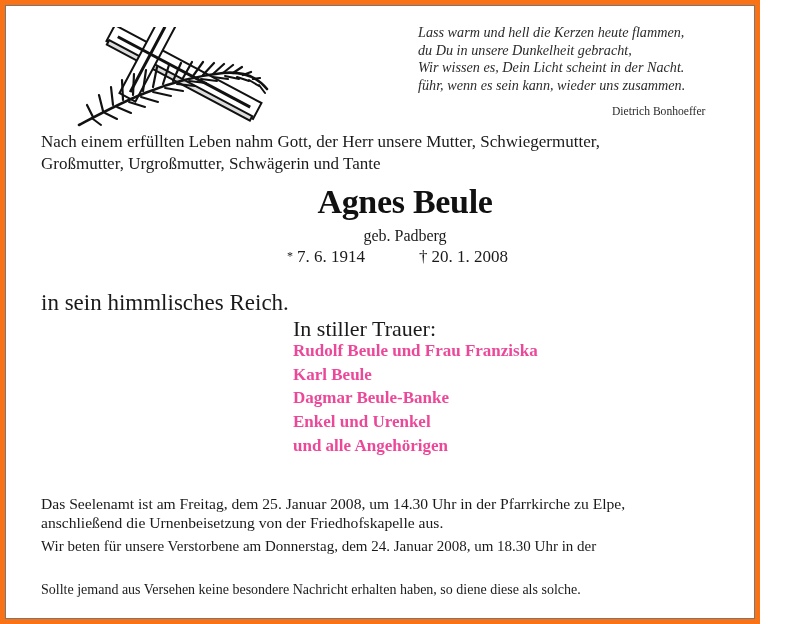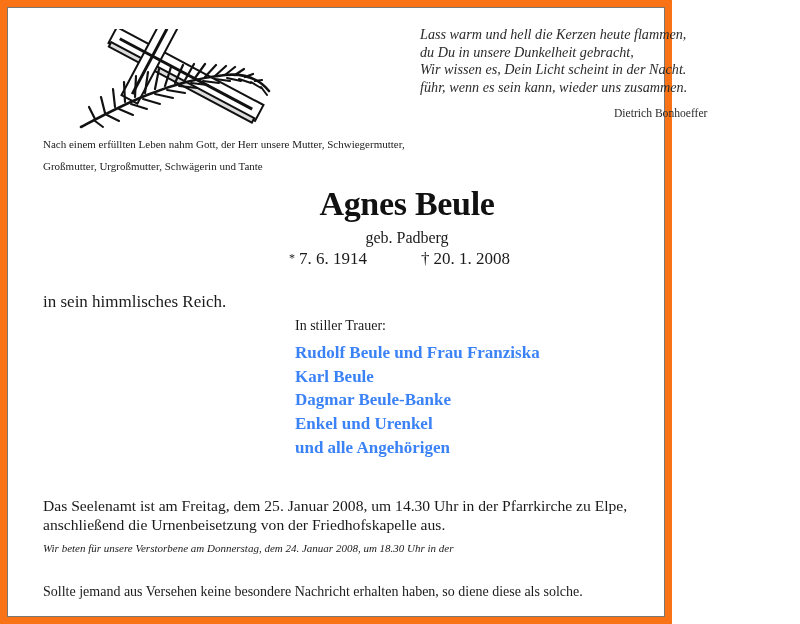--- a/index.html
+++ b/index.html
@@ -1,36 +1,36 @@
 <!DOCTYPE html>
 <html><head>
   <meta charset="utf-8">
   <style>
     html, body { margin: 0; padding: 0; background: #ffffff; }
     body { width: 800px; height: 624px; overflow: hidden; position: relative; }
     .frame {
-      position: absolute; left: 0; top: 0; width: 672px; height: 624px;
-      box-sizing: border-box; border: 7px solid #f97316; background: #fff;
+      position: absolute; left: 0; top: 0; width: 760px; height: 624px;
+      box-sizing: border-box; border: 5px solid #f97316; background: #fff;
       box-shadow: inset 0 0 0 1px #777;
     }
     .serif { font-family: "Liberation Serif", "DejaVu Serif", serif; color: #1a1a1a; }
     .abs { position: absolute; white-space: nowrap; }
     .emblem { position: absolute; left: 68px; top: 22px; width: 200px; height: 100px; }
     .poem { left: 413px; top: 19px; font-style: italic; font-size: 14.2px; line-height: 17.5px; color: #2a2a2a; }
     .poem-author { left: 607px; top: 100px; font-size: 11.6px; color: #2a2a2a; }
-    .intro { left: 36px; top: 126px; font-size: 11px; line-height: 22px; }
+    .intro { left: 36px; top: 126px; font-size: 17px; line-height: 22px; }
     .name { left: 0; width: 800px; text-align: center; top: 178px; font-size: 34px; font-weight: bold; letter-spacing: -0.3px; color: #111; }
     .maiden { left: 0; width: 800px; text-align: center; top: 222px; font-size: 16px; }
     .dates { top: 242px; font-size: 17px; }
-    .reich { left: 36px; top: 285px; font-size: 17px; }
-    .mourn-label { left: 288px; top: 311px; font-size: 14px; }
-    .mourners { left: 288px; top: 334px; font-size: 17px; font-weight: bold; line-height: 23.7px; color: #3b82f6; }
+    .reich { left: 36px; top: 285px; font-size: 23px; }
+    .mourn-label { left: 288px; top: 311px; font-size: 22px; }
+    .mourners { left: 288px; top: 334px; font-size: 17px; font-weight: bold; line-height: 23.7px; color: #ec4899; }
     .address { left: 36px; top: 464px; font-size: 15.6px; }
     .p1 { left: 36px; top: 489px; font-size: 15.6px; line-height: 19px; }
-    .p2 { left: 36px; top: 532px; font-size: 11px; line-height: 19px; font-style: italic; }
+    .p2 { left: 36px; top: 532px; font-size: 15px; line-height: 19px; }
     .note { left: 36px; top: 577px; font-size: 14px; }
   </style>
 </head>
 <body>
 
 <div class="frame">
 
   <svg class="emblem" viewBox="0 0 200 100">
 
     <g transform="rotate(28 100 55)" fill="#fff" stroke="#111" stroke-width="2">

